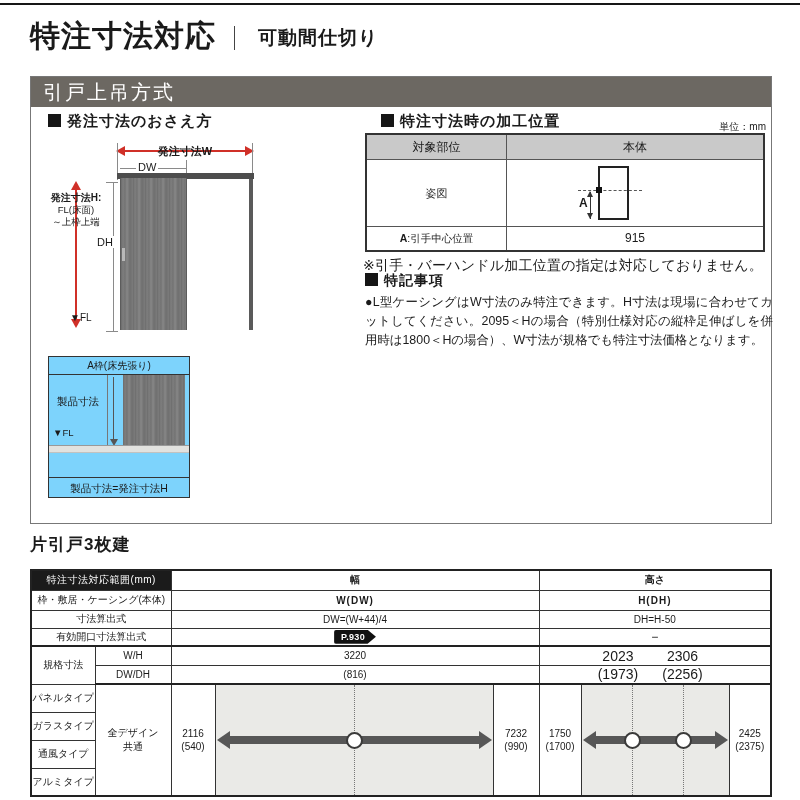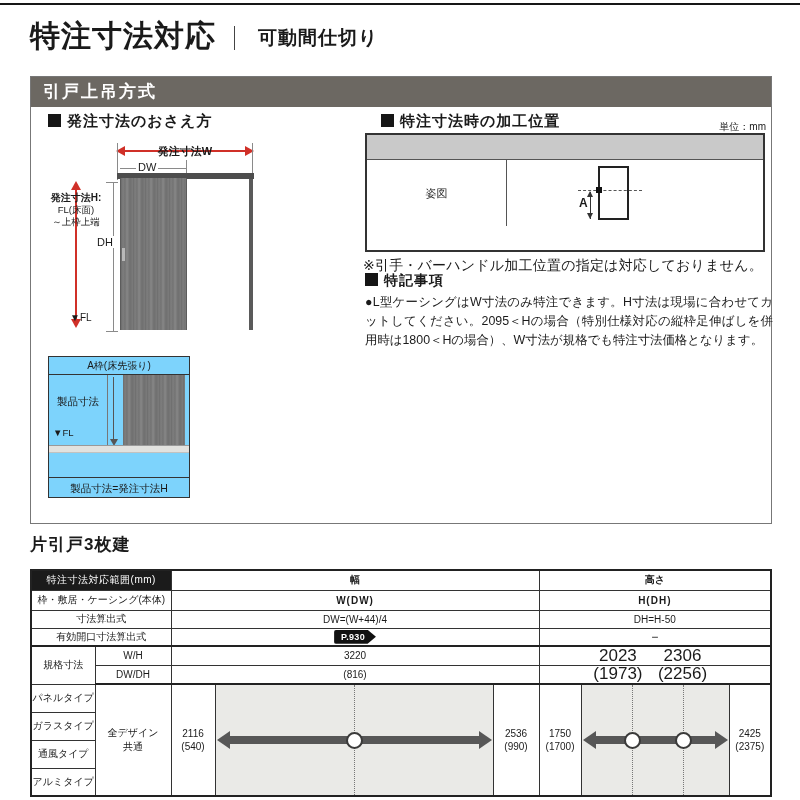--- a/index.html
+++ b/index.html
@@ -4,21 +4,21 @@
 <style>
   html,body{margin:0;padding:0;}
   body{width:800px;height:800px;background:#fff;font-family:"Liberation Sans","DejaVu Sans",sans-serif;color:#1a1a1a;position:relative;overflow:hidden;}
   
   .topline{position:absolute;left:0;top:3px;width:800px;height:2px;background:#161616;}
   .page-title{position:absolute;left:30px;top:16px;font-size:30px;font-weight:bold;letter-spacing:1px;}
   .title-divider{position:absolute;left:234px;top:26px;width:1px;height:24px;background:#444;}
   .page-subtitle{position:absolute;left:258px;top:25px;font-size:19px;font-weight:bold;letter-spacing:1px;}
   
   .panel{position:absolute;left:30px;top:76px;width:740px;height:446px;border:1px solid #777;background:#fff;}
-  .panel-header{position:absolute;left:0;top:0;width:100%;height:30px;background:#6c6862;color:#fff;font-size:17px;font-weight:bold;line-height:30px;padding-left:12px;box-sizing:border-box;letter-spacing:2px;}
+  .panel-header{position:absolute;left:0;top:0;width:100%;height:30px;background:#6c6862;color:#fff;font-size:20px;font-weight:normal;line-height:30px;padding-left:12px;box-sizing:border-box;letter-spacing:2px;}
   .sec-head{position:absolute;font-size:15px;font-weight:bold;letter-spacing:1px;}
   .sq{display:inline-block;width:13px;height:13px;background:#161616;vertical-align:-1px;margin-right:6px;}
   .sec-head-sm{position:absolute;font-size:14px;font-weight:bold;letter-spacing:1px;}
   
   .redbar-h{position:absolute;height:2px;background:#d03028;}
   .redhead{position:absolute;width:0;height:0;}
   .redhead.lt{border-top:5px solid transparent;border-bottom:5px solid transparent;border-right:9px solid #d03028;}
   .redhead.rt{border-top:5px solid transparent;border-bottom:5px solid transparent;border-left:9px solid #d03028;}
   .redhead.up{border-left:5px solid transparent;border-right:5px solid transparent;border-bottom:9px solid #d03028;}
   .redhead.dn{border-left:5px solid transparent;border-right:5px solid transparent;border-top:9px solid #d03028;}
@@ -73,21 +73,21 @@
   td.gh{font-size:13px;font-weight:bold;}
   td.big{font-size:15px;font-weight:bold;letter-spacing:1px;}
   td.formula{font-size:11px;}
   td.val{font-size:11.5px;}
   td.lbl{font-size:9.8px;}
   td.thickl{border-left:2px solid #222;}
   td.dbl{border-left:3px double #222;}
   tr.thickb td{border-bottom:2px solid #222;}
   tr.r20{height:20px;} tr.r18{height:18px;} tr.r19{height:19px;} tr.r28{height:28px;}
   td.posrel{position:relative;}
-  .pnum{position:absolute;top:50%;transform:translate(-50%,-50%);font-size:17px;white-space:nowrap;}
+  .pnum{position:absolute;top:50%;transform:translate(-50%,-50%);font-size:14px;white-space:nowrap;}
   td.rmin{font-size:11px;line-height:13px;}
   td.range{background:#eaeae7;position:relative;}
   .dotline{position:absolute;top:0;bottom:0;width:0;border-left:1px dotted #777;}
   .abar{position:absolute;left:12px;right:12px;top:50%;margin-top:-4px;height:8px;background:#575757;}
   .ah-l{position:absolute;left:1px;top:50%;margin-top:-9px;width:0;height:0;border-top:9px solid transparent;border-bottom:9px solid transparent;border-right:13px solid #575757;}
   .ah-r{position:absolute;right:1px;top:50%;margin-top:-9px;width:0;height:0;border-top:9px solid transparent;border-bottom:9px solid transparent;border-left:13px solid #575757;}
   .rcircle{position:absolute;top:50%;width:13px;height:13px;margin:-8px 0 0 -8px;background:#fff;border:2px solid #3a3a3a;border-radius:50%;}
   .badge{display:inline-block;background:#111;color:#fff;font-size:9px;font-weight:bold;padding:2px 11px 2px 7px;clip-path:polygon(0 0,80% 0,100% 50%,80% 100%,0 100%);border-radius:2px;letter-spacing:0.3px;}
 </style>
 </head>
@@ -153,32 +153,38 @@
   <div class="band-bot">製品寸法=発注寸法H</div>
 </div>
 
 <div class="sec-head" style="left:365px;top:112px;padding-left:16px;">
   <span class="sq"></span><span>特注寸法時の加工位置</span>
 </div>
 <div class="unit">単位：mm</div>
 
 <div class="ptable">
   <div class="hrow">
+    <div class="c1 cell">対象部位</div>
+    <div class="c2 cell">本体</div>
   </div>
   <div class="brow">
     <div class="c1" style="line-height:66px;font-size:11px;">姿図</div>
     <div class="c2">
       <div class="sketch-rect"></div>
       <div class="sketch-dash"></div>
       <div class="sketch-handle"></div>
       <div class="sketch-dim"></div>
       <div class="sketch-ah" style="left:80px;top:31px;border-bottom:6px solid #333;"></div>
       <div class="sketch-ah" style="left:80px;top:53px;border-top:6px solid #333;"></div>
       <div class="sketch-A">A</div>
     </div>
+  </div>
+  <div class="frow">
+    <div class="c1 cell"><b>A</b><span>:引手中心位置</span></div>
+    <div class="c2 cell" style="font-size:12px;">915</div>
   </div>
 </div>
 
 <div class="note">※引手・バーハンドル加工位置の指定は対応しておりません。</div>
 
 <div class="sec-head-sm" style="left:365px;top:272px;">
   <span class="sq"></span><span>特記事項</span>
 </div>
 <div class="bullet">●L型ケーシングはW寸法のみ特注できます。H寸法は現場に合わせてカットしてください。2095＜Hの場合（特別仕様対応の縦枠足伸ばしを併用時は1800＜Hの場合）、W寸法が規格でも特注寸法価格となります。</div>
 
@@ -244,21 +250,21 @@
           <div>(540)</div>
     </td>
     <td class="range" rowspan="4">
       <div class="dotline" style="left:50%;"></div>
       <div class="abar"></div>
       <div class="ah-l"></div>
       <div class="ah-r"></div>
       <div class="rcircle" style="left:50%;"></div>
     </td>
     <td class="rmin" rowspan="4">
-      <div>2536</div>
+      <div>7232</div>
           <div>(990)</div>
     </td>
     <td class="rmin dbl" rowspan="4">
       <div>1750</div>
           <div>(1700)</div>
     </td>
     <td class="range" rowspan="4">
       <div class="dotline" style="left:34%;"></div>
       <div class="dotline" style="left:69%;"></div>
       <div class="abar"></div>

